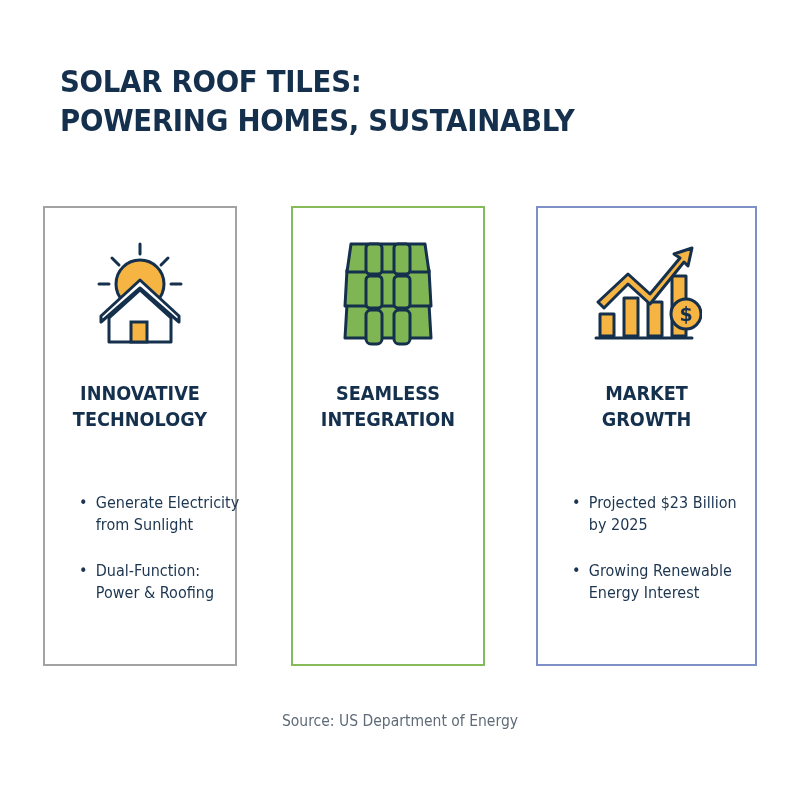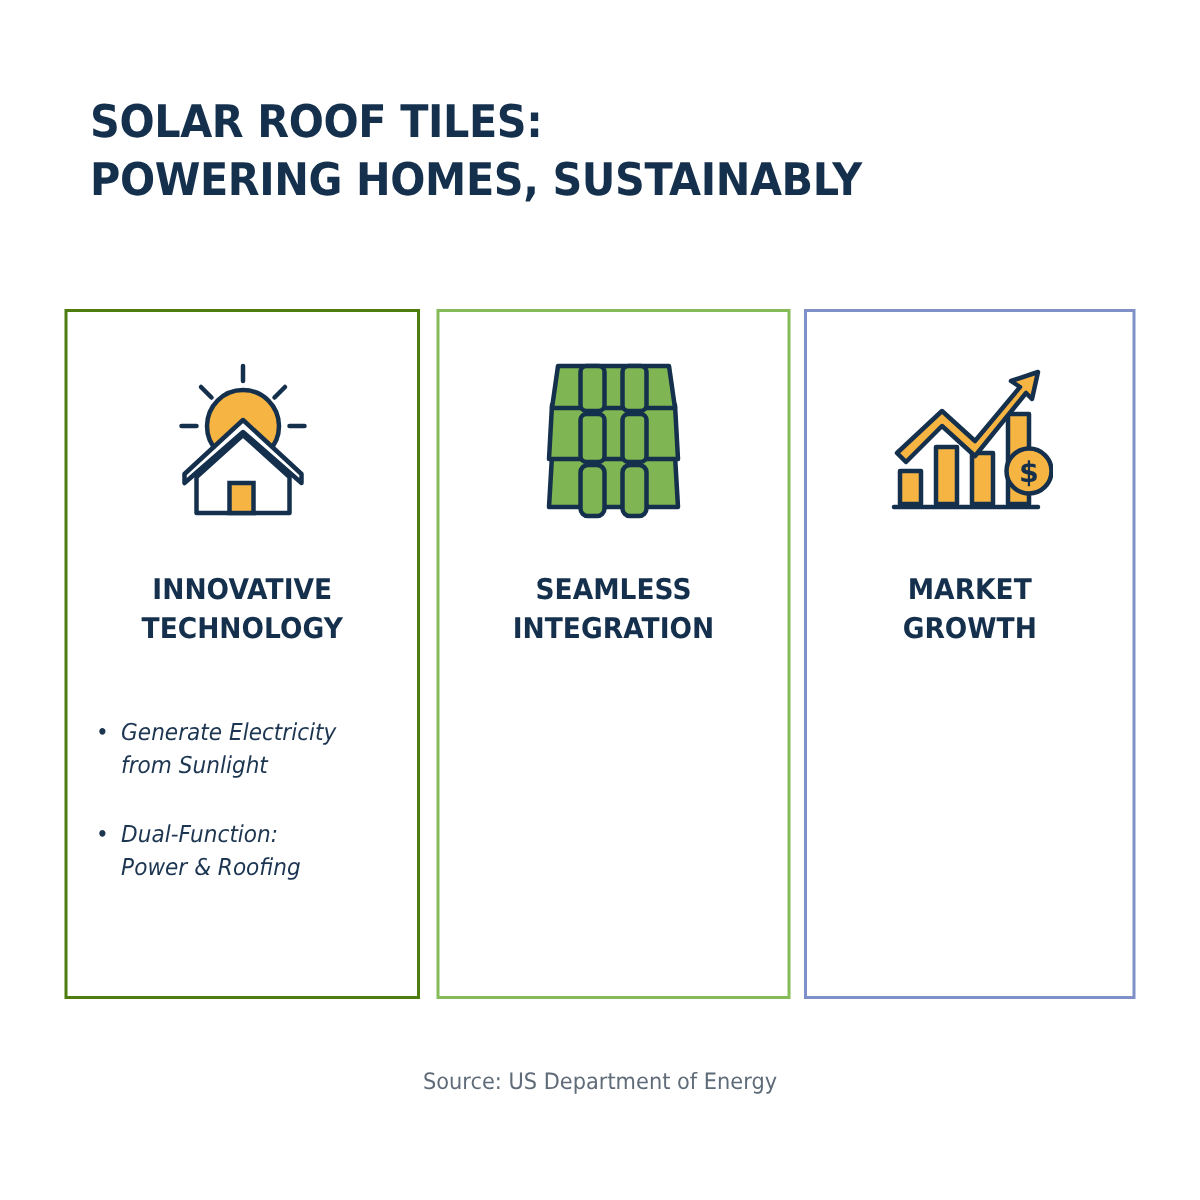--- a/index.html
+++ b/index.html
@@ -10,30 +10,30 @@
   .title {
     position:absolute; left:60px; top:62px; margin:0;
     font-family:"DejaVu Sans", sans-serif; font-weight:bold;
     font-size:30px; line-height:39px; color:#14304d; letter-spacing:-0.3px;
     transform:scaleX(0.92); transform-origin:left top;
   }
   .card {
     position:absolute; top:206px; height:460px; box-sizing:border-box;
     background:#fff;
   }
-  .card.c1 { left:43px; width:237px; border:2px solid #4d7c0f; }
-  .card.c2 { left:291px; width:236px; border:2px solid #86bb5a; }
+  .card.c1 { left:43px; width:194px; border:2px solid #a3a3a3; }
+  .card.c2 { left:291px; width:194px; border:2px solid #86bb5a; }
   .card.c3 { left:536px; width:221px; border:2px solid #7f90c9; }
   .icon { position:absolute; left:50%; top:30px; transform:translateX(-50%); width:110px; height:110px; }
   .card-title {
     position:absolute; left:0; right:0; top:172px; text-align:center;
     font-weight:bold; font-size:19px; line-height:26px; color:#14304d;
     transform:scaleX(0.93);
   }
-  .bullets { position:absolute; left:18px; right:6px; top:268px; list-style:none; margin:1px; padding:0;font-style:italic; }
+  .bullets { position:absolute; left:18px; right:6px; top:268px; list-style:none; margin:16px; padding:0; }
   .bullets li {
     position:relative; padding-left:18px; font-size:15.5px; line-height:22px; color:#1c3550;
     margin-bottom:24px; transform:scaleX(0.93); transform-origin:left top; white-space:nowrap;
   }
   .bullets li::before {
     content:"•"; position:absolute; left:0; top:0; color:#1c3550;
   }
   .source {
     position:absolute; left:0; width:800px; top:712px; text-align:center;
     font-size:15px; color:#5f6b78; transform:scaleX(0.93);
@@ -105,15 +105,19 @@
       <polygon points="6,64 36,36 58,56 88,20 82,16 100,10 96,28 92,24 58,66 36,46 12,70"></polygon>
       <circle cx="94" cy="76" r="15"></circle>
     </g>
     <line x1="4" y1="100" x2="100" y2="100" stroke="#14304d" stroke-width="3" stroke-linecap="round"></line>
     <text x="94" y="83" text-anchor="middle" font-family="DejaVu Sans, sans-serif" font-size="19" font-weight="bold" fill="#14304d">$</text>
   </svg>
   <div class="card-title">
     <span>MARKET</span><br>
     <span>GROWTH</span>
   </div>
+  <ul class="bullets">
+    <li><span>Projected $23 Billion</span><br><span>by 2025</span></li>
+    <li><span>Growing Renewable</span><br><span>Energy Interest</span></li>
+  </ul>
 </div>
 
 <div class="source">Source: US Department of Energy</div>
 
 </body></html>

